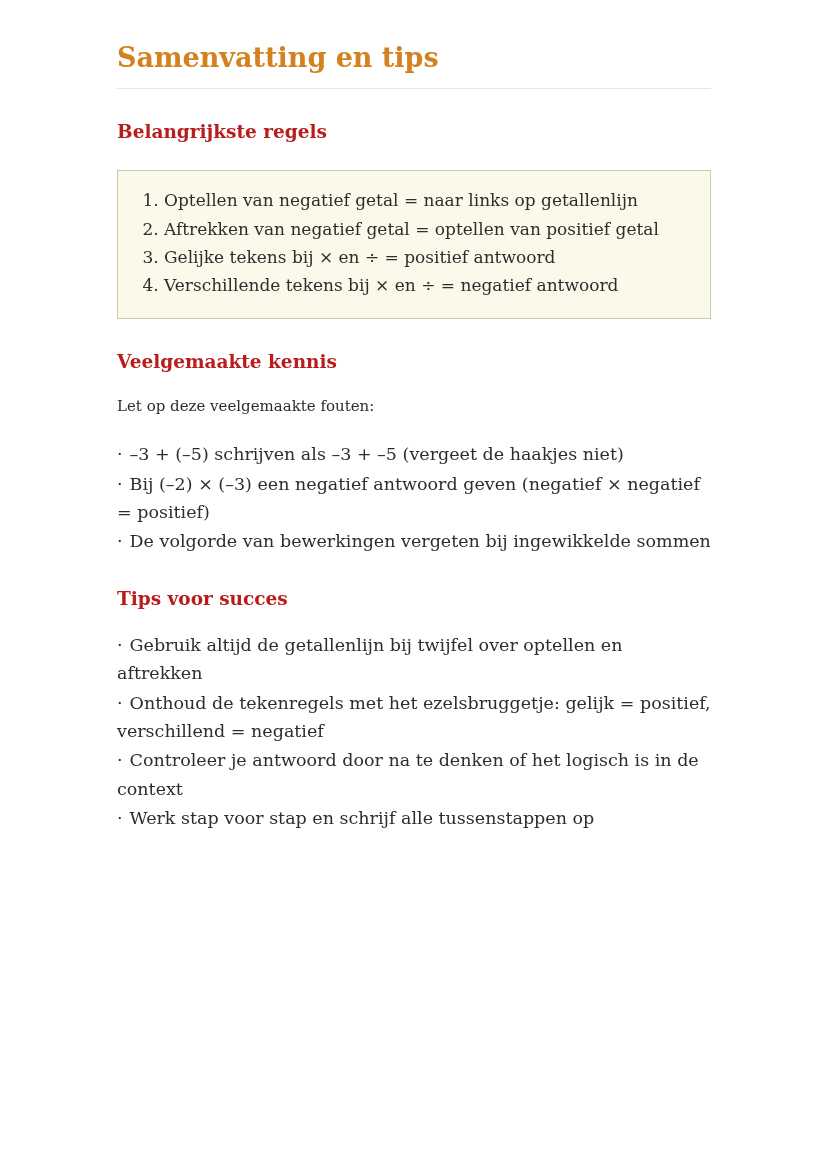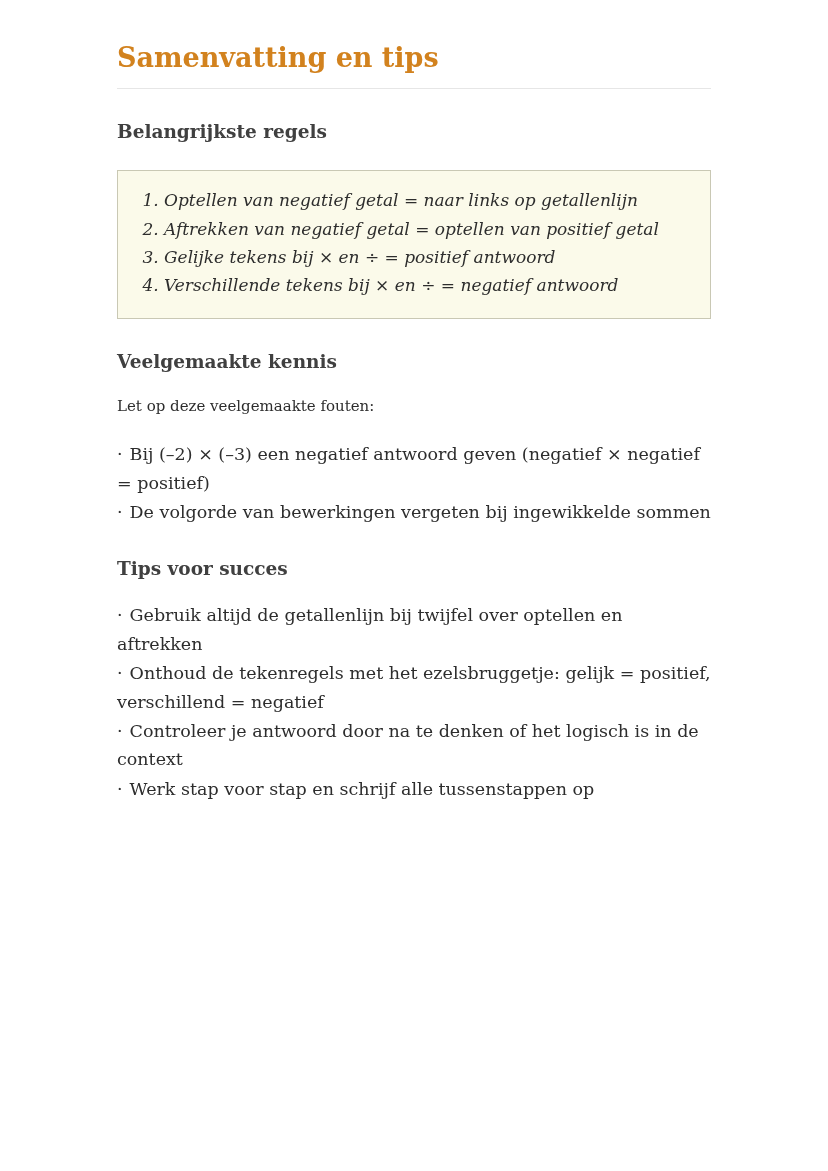--- a/index.html
+++ b/index.html
@@ -22,33 +22,32 @@
     line-height: 1.2;
     font-weight: 700;
     color: #d2821e;
     margin: 0 0 0 0;
     padding-bottom: 14px;
     border-bottom: 1px solid #e6e6e6;
   }
   h2.section-heading {
     font-size: 18.5px;
     font-weight: 700;
-    color: #404040;
+    color: #b91c1c;
     margin: 32px 0 18px 0;
   }
   .callout {
     background: #fbfaea;
     border: 1px solid #c9c8b4;
     padding: 16px 24px 18px 24px;
     margin: 28px 0 6px 0;
   }
   .callout ol {
     margin: 0;
     padding-left: 22px;
-    font-style: italic;
     font-size: 17px;
     line-height: 1.6;
     color: #2d2d2d;
   }
   .callout ol li {
     margin: 0 0 1px 0;
   }
   p.body-text {
     font-size: 15px;
     line-height: 1.62;
@@ -85,20 +84,21 @@
         <li>Gelijke tekens bij × en ÷ = positief antwoord</li>
         <li>Verschillende tekens bij × en ÷ = negatief antwoord</li>
       </ol>
     </div>
   </section>
 
   <section>
     <h2 class="section-heading">Veelgemaakte kennis</h2>
     <p class="body-text">Let op deze veelgemaakte fouten:</p>
     <ul class="plain-list">
+      <li><span class="bullet">·</span><span>–3 + (–5) schrijven als –3 + –5 (vergeet de haakjes niet)</span></li>
       <li><span class="bullet">·</span><span>Bij (–2) × (–3) een negatief antwoord geven (negatief × negatief = positief)</span></li>
       <li><span class="bullet">·</span><span>De volgorde van bewerkingen vergeten bij ingewikkelde sommen</span></li>
     </ul>
   </section>
 
   <section>
     <h2 class="section-heading">Tips voor succes</h2>
     <ul class="plain-list">
       <li><span class="bullet">·</span><span>Gebruik altijd de getallenlijn bij twijfel over optellen en aftrekken</span></li>
       <li><span class="bullet">·</span><span>Onthoud de tekenregels met het ezelsbruggetje: gelijk = positief, verschillend = negatief</span></li>

